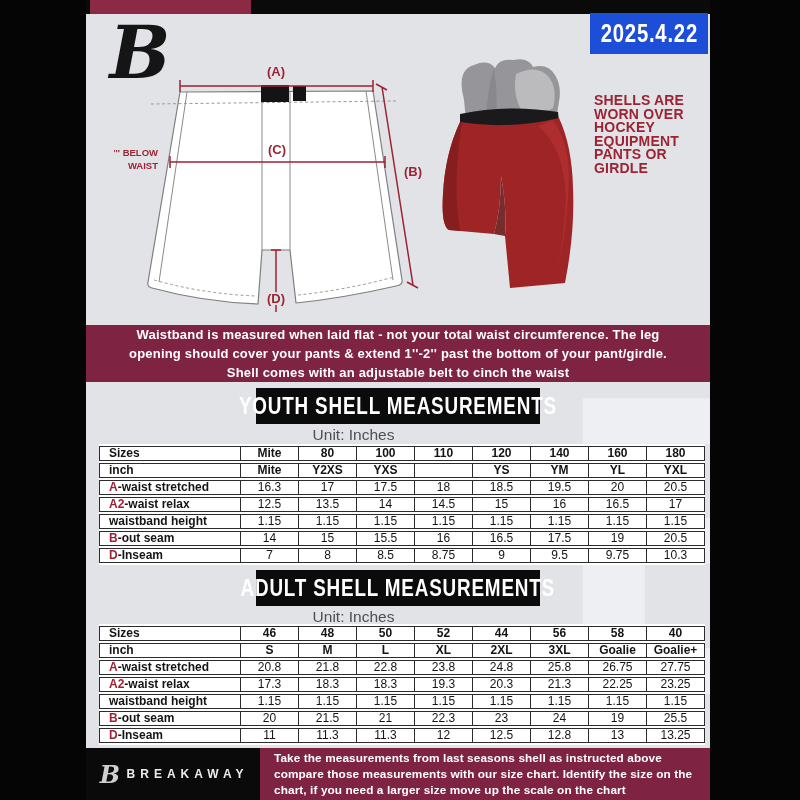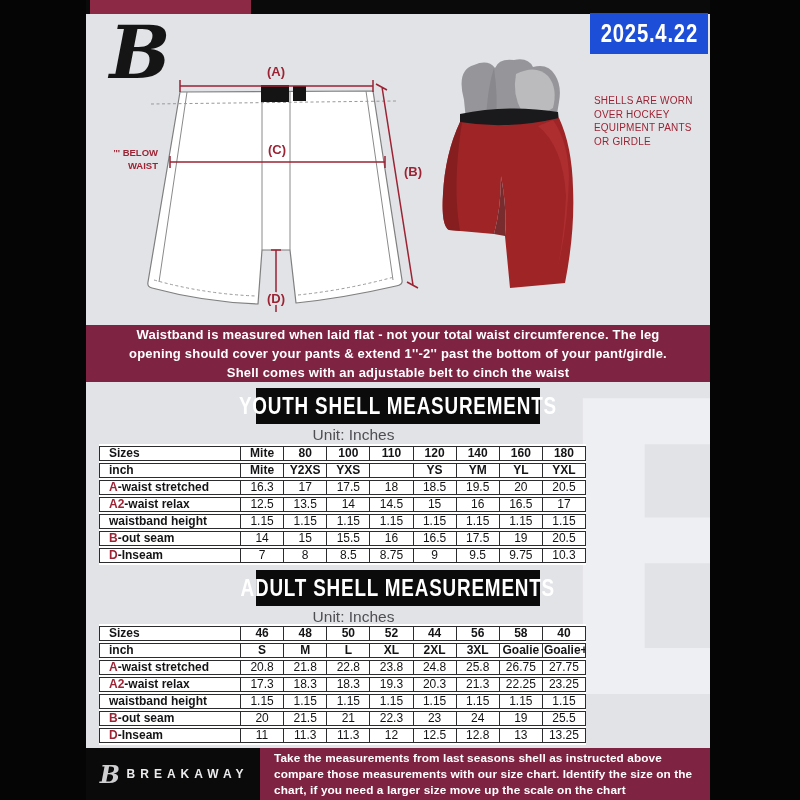--- a/index.html
+++ b/index.html
@@ -16,35 +16,35 @@
   .titlebar{left:100px;top:15px;width:404px;height:39px;background:#fff;border:1px solid #8f8f94;
             display:flex;align-items:center;box-sizing:border-box;padding-left:24px;}
   .titlebar span{font-size:22px;font-weight:bold;color:#1b1b1d;display:inline-block;
                  transform:scaleX(0.88);transform-origin:left center;white-space:nowrap;letter-spacing:.5px;}
   .datebadge{left:504px;top:13px;width:118px;height:41px;background:#1d4ed8;display:flex;
              align-items:center;justify-content:center;}
   .datebadge span{color:#fff;font-size:26px;font-weight:bold;display:inline-block;
                   transform:scaleX(0.78);letter-spacing:1px;}
   .logo-b{left:8px;top:12px;width:84px;height:78px;}
   
-  .sidenote{left:508px;top:94px;width:112px;color:#9c2334;font-size:10px;font-weight:normal;
+  .sidenote{left:508px;top:94px;width:112px;color:#9c2334;font-size:14px;font-weight:bold;
             line-height:13.5px;letter-spacing:.2px;}
   
   .infobanner{left:0;top:325px;width:624px;height:57px;background:#7e2342;display:flex;
               align-items:center;justify-content:flex-start;}
   .infobanner div{color:#fff;font-size:13px;font-weight:bold;line-height:19px;text-align:center;
                   padding:0 34px;letter-spacing:.2px;}
   
   .secbanner{left:50%;transform:translateX(-50%);width:284px;height:36px;background:#0b0b0b;
              border-radius:0;display:flex;align-items:center;justify-content:center;}
   .secbanner span{color:#fff;font-size:23px;font-weight:bold;letter-spacing:1px;display:inline-block;
                   transform:scaleX(0.82);white-space:nowrap;}
   .unit{left:0;width:535px;text-align:center;color:#4e4e54;font-size:15.5px;}
   
-  .tblwrap{left:13px;width:487px;}
+  .tblwrap{left:13px;width:606px;}
   table{border-collapse:separate;border-spacing:0 2px;width:100%;table-layout:fixed;background:#fff;}
   td{border-top:1.7px solid #2c2c2e;border-bottom:1.7px solid #2c2c2e;border-right:1.5px solid #2c2c2e;
      height:11px;line-height:11px;font-size:12px;padding:1px 1px;text-align:center;color:#141416;
      white-space:nowrap;overflow:hidden;}
   td.lbl{text-align:left;padding-left:9px;font-weight:bold;border-left:1.5px solid #2c2c2e;}
   td.b{font-weight:bold;}
   .pfx{color:#9c2334;}
   .c-lbl{width:142px;}
   
   .f-black{left:0;top:748px;width:174px;height:52px;background:#0a0a0a;display:flex;

